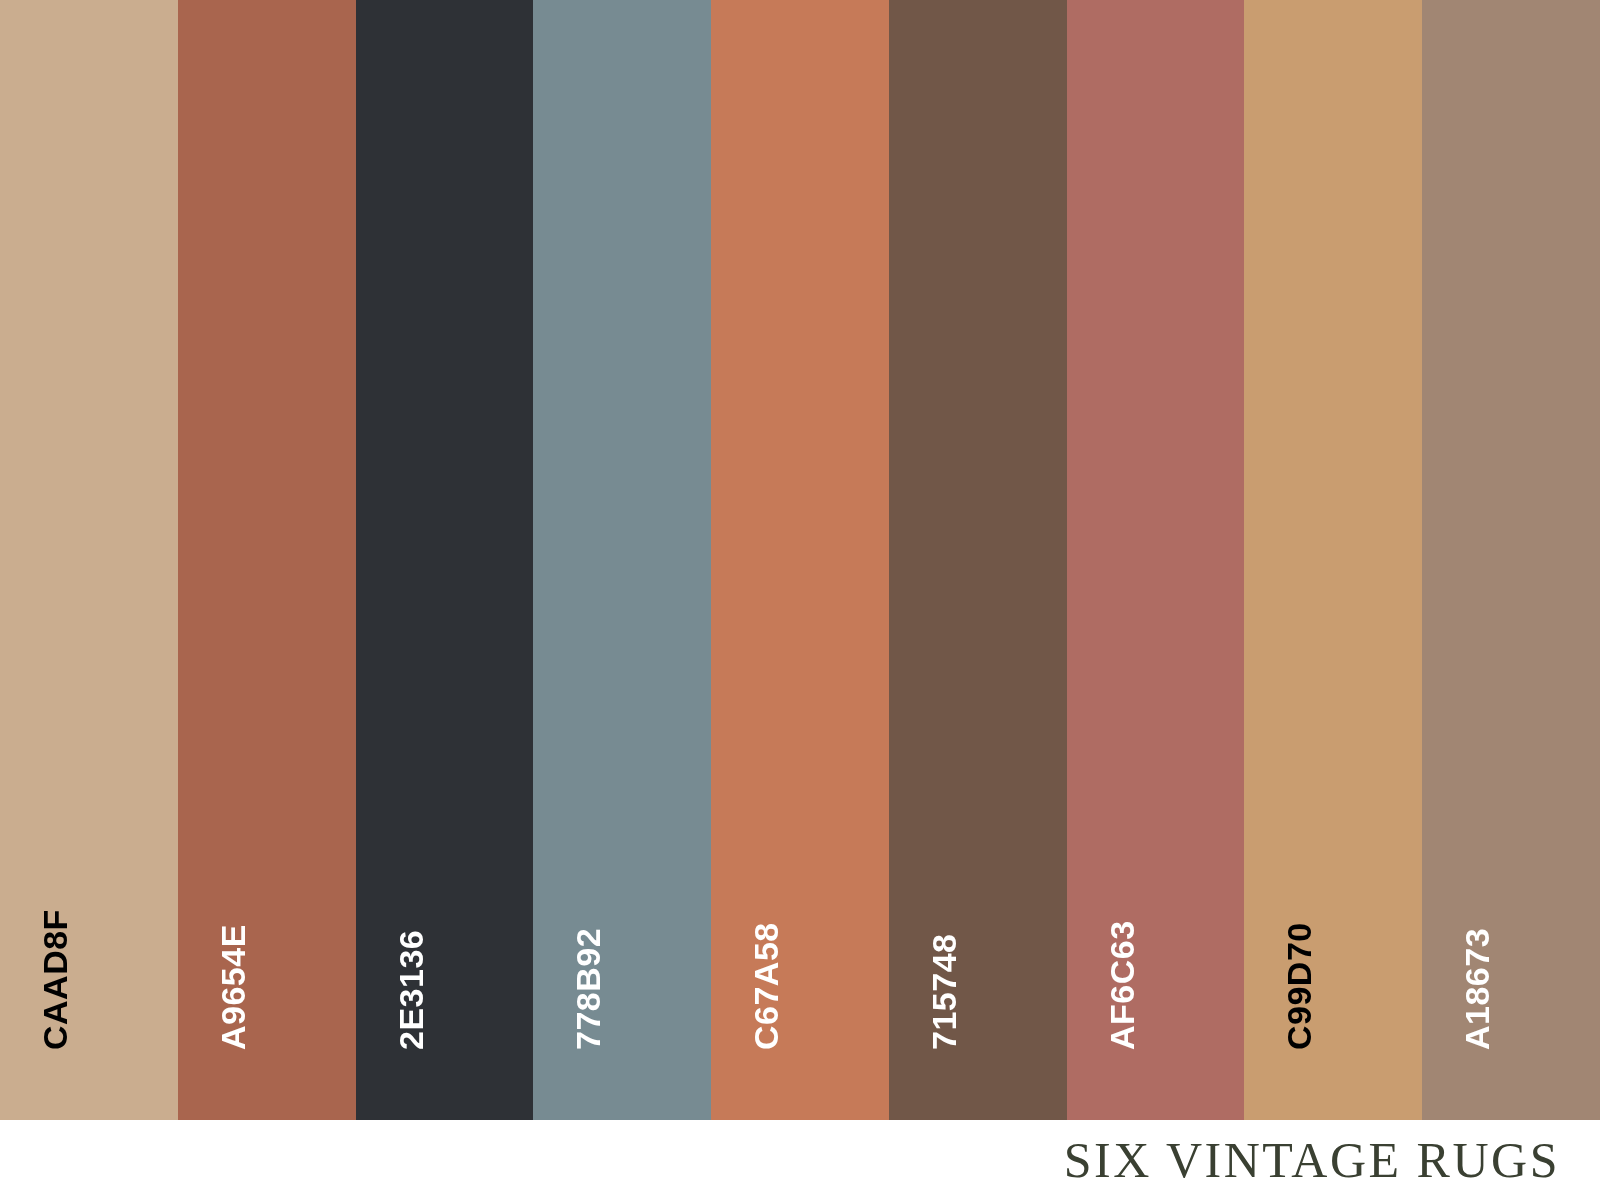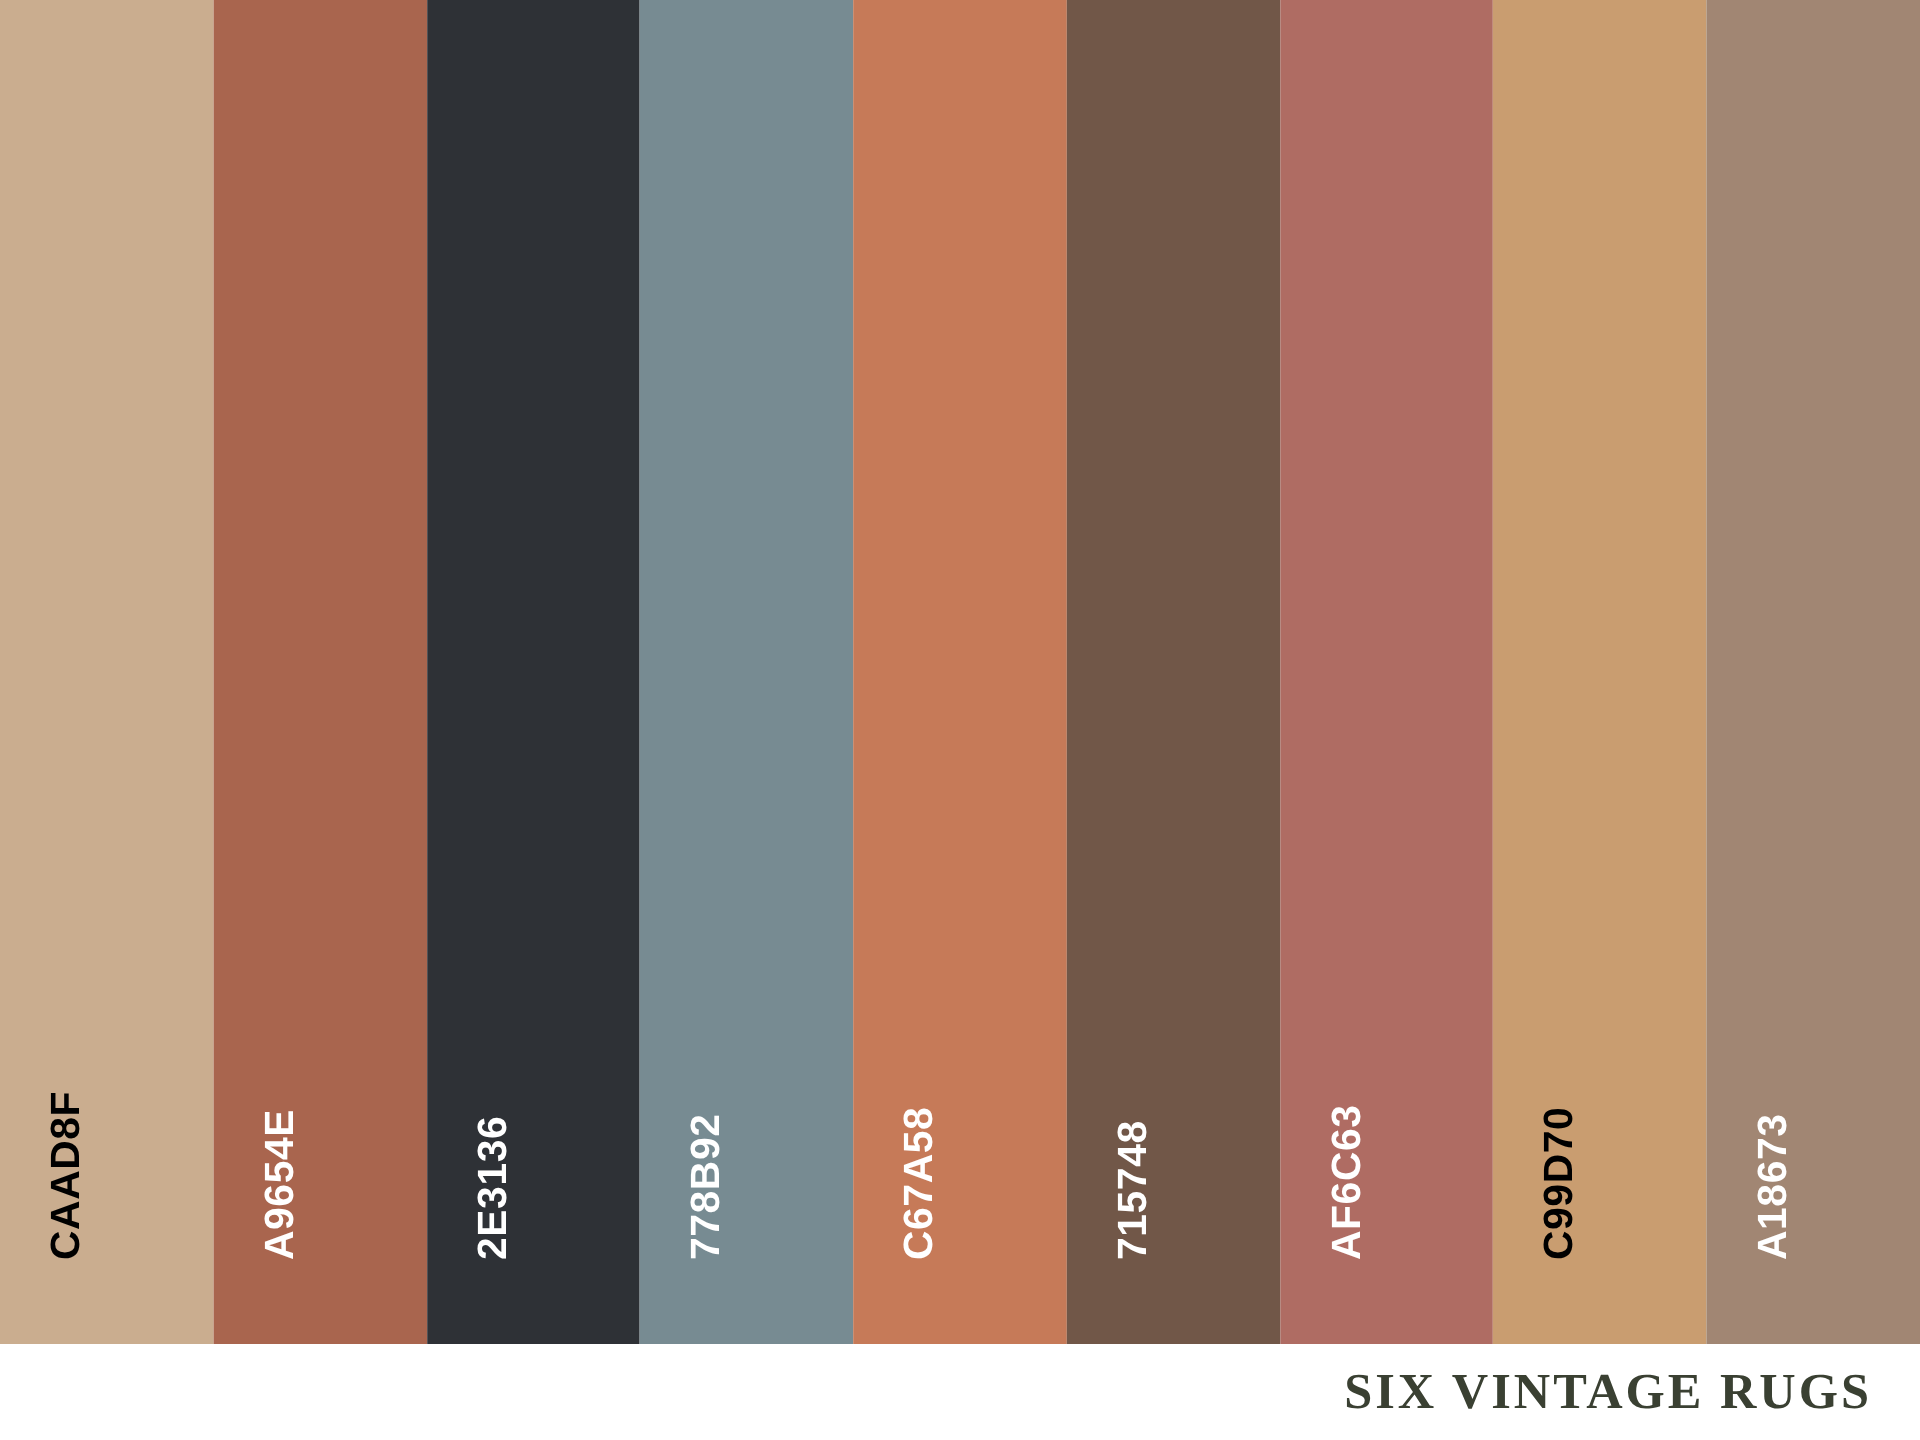--- a/index.html
+++ b/index.html
@@ -57,22 +57,22 @@
     background: #ffffff;
     display: flex;
     align-items: center;
     justify-content: flex-end;
     box-sizing: border-box;
     padding-right: 40px;
   }
 
   .brand-wordmark {
     font-family: "Liberation Serif", serif;
-    font-size: 42px;
-    font-weight: 700;
+    font-size: 50px;
+    font-weight: 400;
     letter-spacing: 2.5px;
     color: #3a4032;
     white-space: nowrap;
     line-height: 1;
   }
 </style>
 </head>
 <body>
 
 <div class="palette-board">

